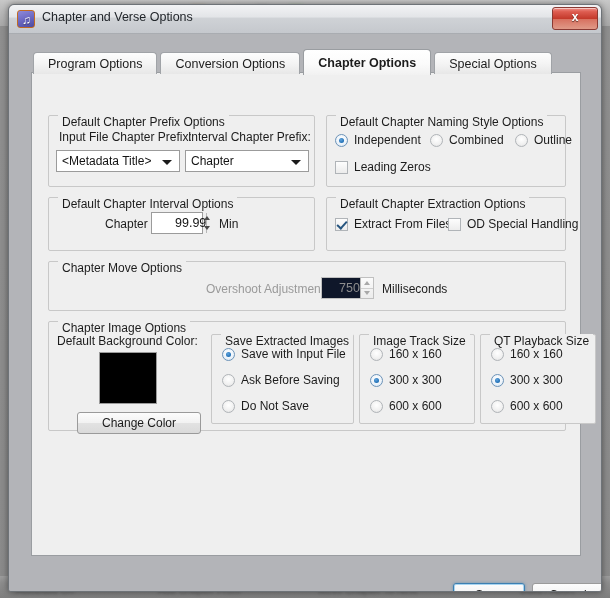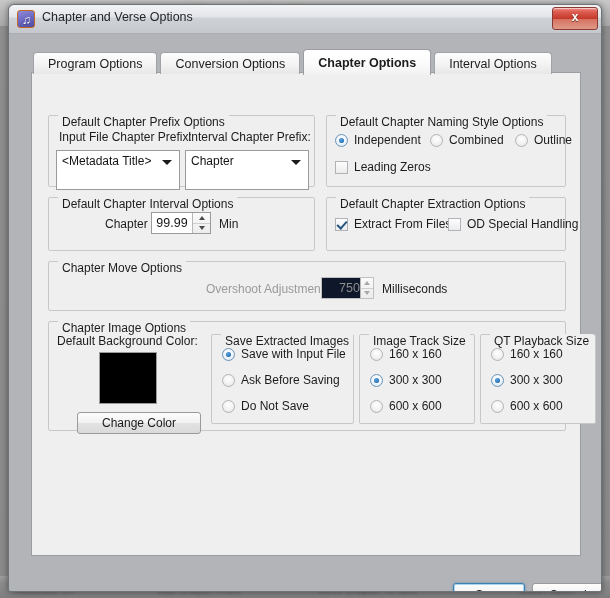--- a/index.html
+++ b/index.html
@@ -163,21 +163,21 @@
     position: absolute;
     font-size: 12px;
     color: #1c1c1c;
     white-space: nowrap;
   }
   .lbl.dim { color: #9a9a9a; }
 
   
   .combo {
     position: absolute;
-    height: 40px;
+    height: 22px;
     background: #ffffff;
     border: 1px solid #9b9b9b;
     box-sizing: border-box;
     cursor: pointer;
   }
   .combo .val {
     position: absolute; left: 5px; top: 3px;
     font-size: 12px; color: #131313; white-space: nowrap;
   }
   .combo .arrow {
@@ -328,21 +328,21 @@
       <div class="x">x</div>
     </div>
   </div>
 
   <div id="client">
 
     <div id="tabstrip">
       <div class="tab">Program Options</div>
       <div class="tab">Conversion Options</div>
       <div class="tab active">Chapter Options</div>
-      <div class="tab">Interval Options</div>
+      <div class="tab">Special Options</div>
     </div>
 
     <div id="tabpanel">
 
       <div class="group" style="left:16px; top:42px; width:267px; height:72px;">
         <div class="legend">Default Chapter Prefix Options</div>
 
         <div class="lbl" style="left:10px; top:14px;">Input File Chapter Prefix:</div>
         <div class="lbl" style="left:139px; top:14px;">Interval Chapter Prefix:</div>
 
@@ -377,21 +377,21 @@
           <span class="box"></span>
           <span class="cl">Leading Zeros</span>
         </div>
       </div>
 
       <div class="group" style="left:16px; top:124px; width:267px; height:54px;">
         <div class="legend">Default Chapter Interval Options</div>
 
         <div class="lbl" style="left:10px; top:19px;margin-left:46px;">Chapter Interval:</div>
 
-        <div class="spin" style="left:102px; top:14px; width:60px;">
+        <div class="spin" style="left:102px; top:14px; width:52px;padding-left:23px;">
           <div class="sval">99.99</div>
           <div class="btns">
             <div class="up"></div>
             <div class="dn"></div>
           </div>
         </div>
 
         <div class="lbl" style="left:170px; top:19px;">Min</div>
       </div>
 

